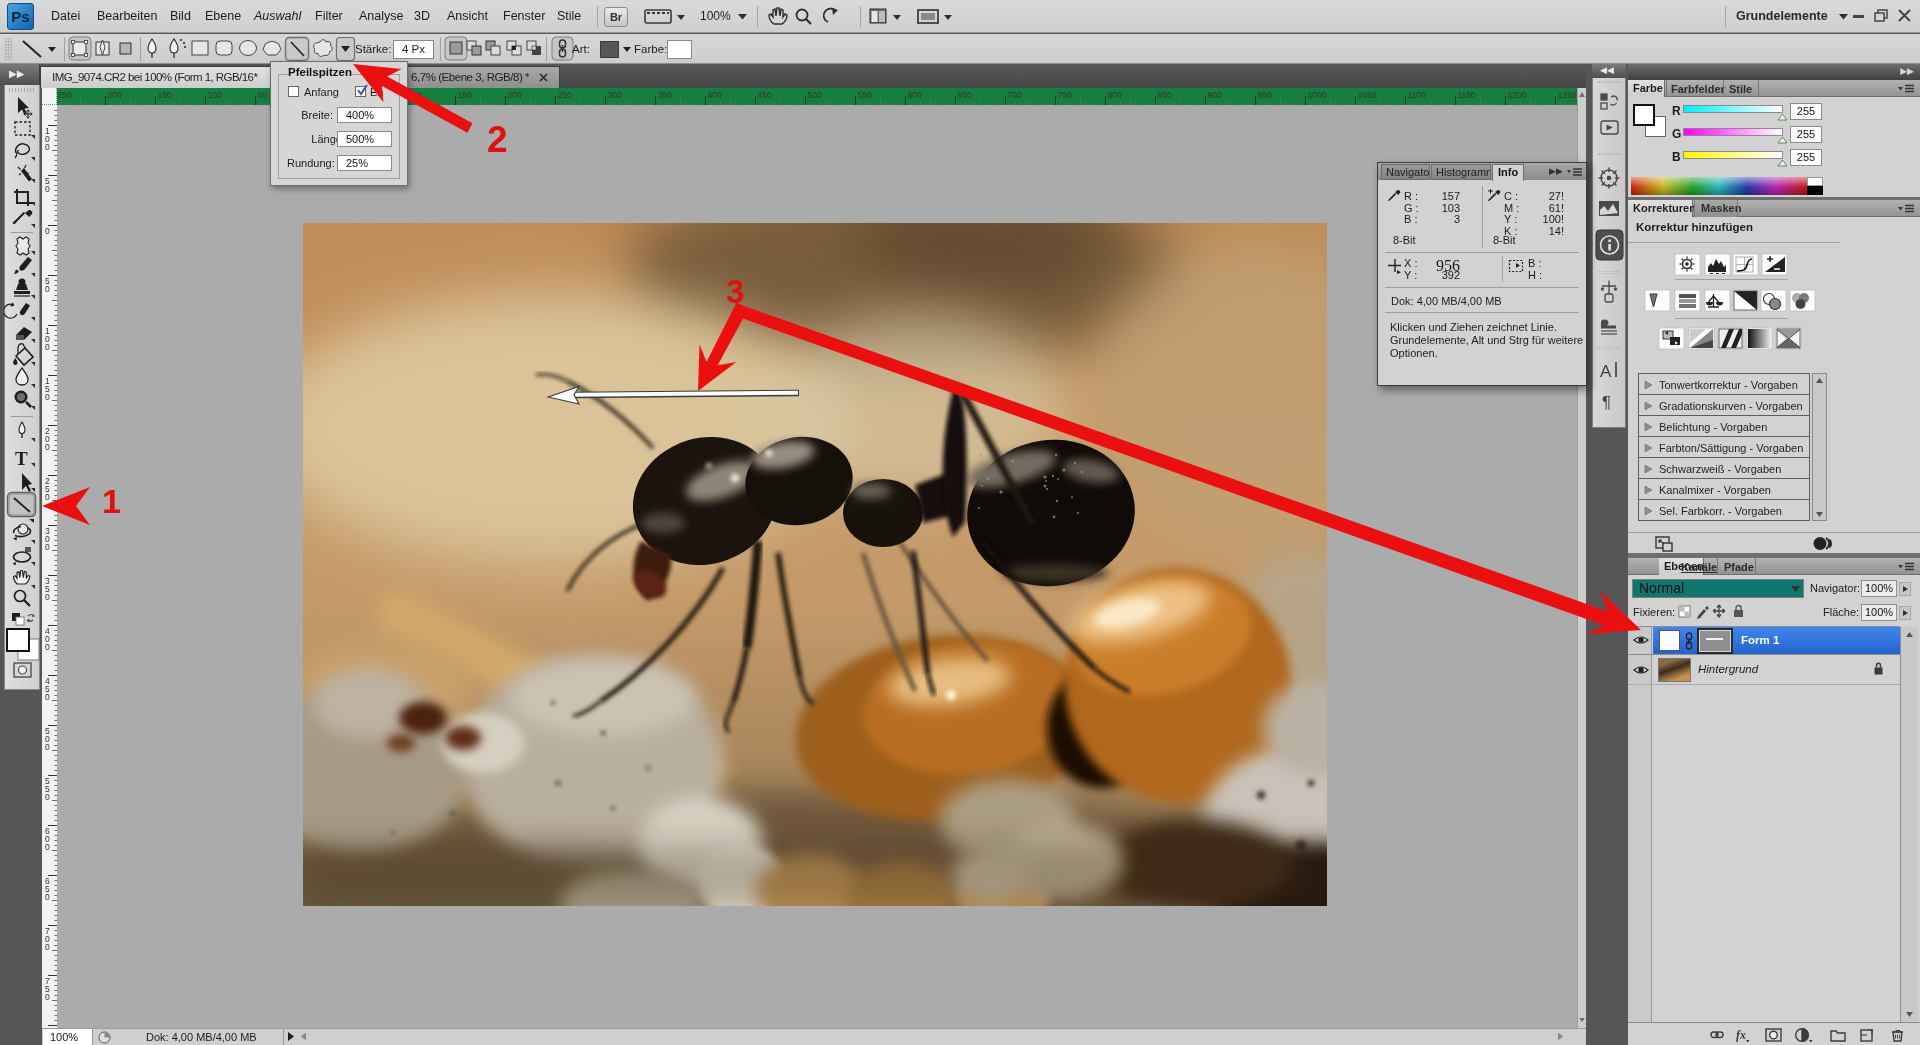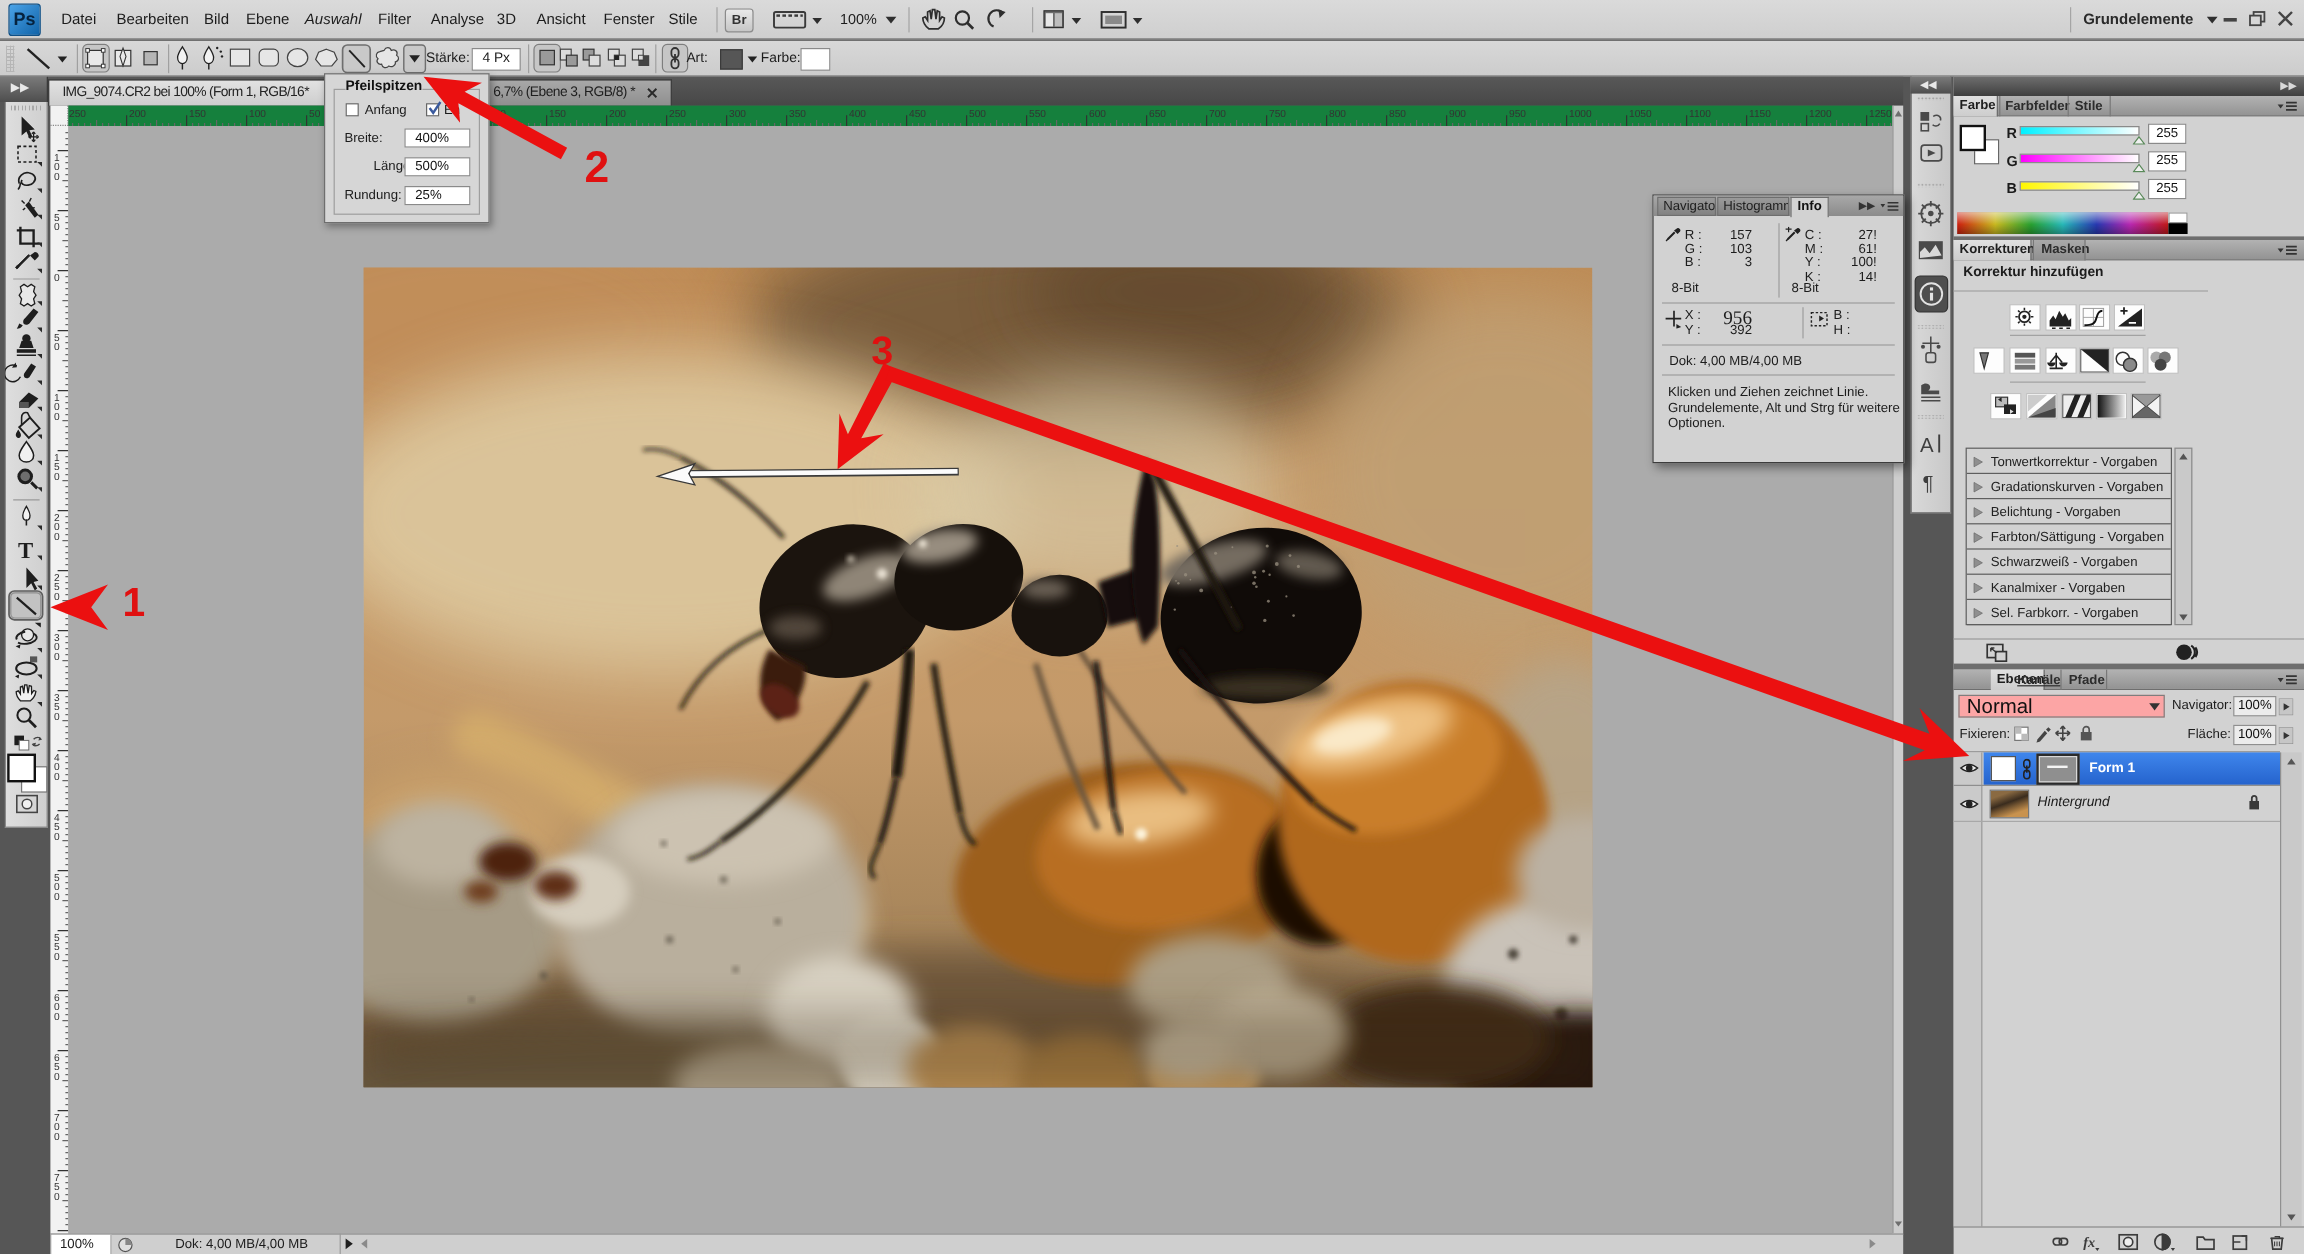--- a/index.html
+++ b/index.html
@@ -1052,21 +1052,21 @@
 <div class="a" style="left:1628px;top:558px;width:292px;height:17px;background:linear-gradient(#b2b2b2,#939393);border-bottom:1px solid #6e6e6e;"></div>
 <div class="a" style="left:1628px;top:558px;width:45px;height:17px;background:linear-gradient(#e0e0e0,#cdcdcd);border-right:1px solid #6e6e6e;font-size:11px;font-weight:bold;color:#1e1e1e;line-height:16px;padding-left:5px;margin-left:31px;">Ebenen</div>
 <div class="tx" style="left:1681px;top:561px;font-size:11px;font-weight:bold;color:#2c2c2c;text-decoration:underline;">Kanäle</div>
 <div class="a" style="left:1717px;top:558px;width:1px;height:17px;background:#787878;"></div>
 <div class="tx" style="left:1724px;top:561px;font-size:11px;font-weight:bold;color:#2c2c2c;">Pfade</div>
 <div class="a" style="left:1755px;top:558px;width:1px;height:17px;background:#787878;"></div>
 <svg class="a" style="left:1897px;top:562px;" width="18" height="10">
     <path d="M1 3 l5 0 -2.5 3.5 z" fill="#333"></path>
     <path d="M8 1.5 h9 M8 4.5 h9 M8 7.5 h9" stroke="#333" stroke-width="1.4"></path>
   </svg>
-<div class="a" style="left:1632px;top:579px;width:172px;height:19px;background:#fca5a5;border:1px solid #7e7e7e;font-size:17px;color:#111;line-height:17px;padding-left:6px;">Normal</div>
+<div class="a" style="left:1632px;top:579px;width:172px;height:19px;background:#0f766e;border:1px solid #7e7e7e;font-size:14px;color:#111;line-height:17px;padding-left:6px;">Normal</div>
 <svg class="a" style="left:1790px;top:585px;" width="12" height="8">
     <path d="M1 1 l9 0 -4.5 6 z" fill="#333"></path>
   </svg>
 <div class="tx" style="left:1810px;top:582px;font-size:11px;">Navigator:</div>
 <div class="a" style="left:1861px;top:580px;width:36px;height:17px;background:#ececec;border:1px solid #8f8f8f;font-size:11px;color:#111;text-align:center;line-height:15px;">100%</div>
 <svg class="a" style="left:1899px;top:582px;" width="12" height="14">
     <rect x="0" y="0" width="12" height="14" fill="#c6c6c6" stroke="#8f8f8f"></rect>
     <path d="M4 4 l5 3 -5 3 z" fill="#333"></path>
   </svg>
 <div class="tx" style="left:1633px;top:606px;font-size:11px;">Fixieren:</div>
@@ -1368,21 +1368,21 @@
 <div class="a" style="left:270px;top:61px;width:138px;height:125px;background:#d6d6d6;border:1px solid #6e6e6e;box-shadow:2px 3px 6px rgba(0,0,0,0.35);z-index:30;"></div>
 <div class="a" style="left:278px;top:74px;width:122px;height:105px;border:1px solid #9e9e9e;z-index:30;"></div>
 <div class="a" style="left:288px;top:66px;width:64px;height:14px;background:#d6d6d6;font-size:11.5px;font-weight:bold;color:#111;z-index:30;">Pfeilspitzen</div>
 <div class="a" style="left:288px;top:86px;width:11px;height:11px;background:#fff;border:1px solid #666;z-index:30;"></div>
 <div class="tx" style="left:304px;top:86px;font-size:11px;z-index:30;">Anfang</div>
 <div class="a" style="left:355px;top:86px;width:11px;height:11px;background:#fff;border:1px solid #666;z-index:30;"></div>
 <svg class="a" style="left:356px;top:84px;z-index:30;" width="13" height="13">
     <path d="M2 6 l3 4 6-9" stroke="#3a5a9e" stroke-width="2" fill="none"></path>
   </svg>
 <div class="tx" style="left:370px;top:86px;font-size:11px;z-index:30;">En</div>
-<div class="tx" style="left:287px;top:109px;width:46px;font-size:11px;z-index:30;">Breite:</div>
+<div class="tx" style="left:287px;top:109px;width:46px;text-align:right;font-size:11px;z-index:30;">Breite:</div>
 <div class="a" style="left:337px;top:107px;width:55px;height:16px;background:#fff;border:1px solid #8a8a8a;font-size:11px;color:#111;line-height:14px;padding-left:8px;z-index:30;">400%</div>
 <div class="tx" style="left:299px;top:133px;width:46px;text-align:right;font-size:11px;z-index:30;">Länge:</div>
 <div class="a" style="left:337px;top:131px;width:55px;height:16px;background:#fff;border:1px solid #8a8a8a;font-size:11px;color:#111;line-height:14px;padding-left:8px;z-index:30;">500%</div>
 <div class="tx" style="left:287px;top:157px;width:46px;text-align:right;font-size:11px;z-index:30;">Rundung:</div>
 <div class="a" style="left:337px;top:155px;width:55px;height:16px;background:#fff;border:1px solid #8a8a8a;font-size:11px;color:#111;line-height:14px;padding-left:8px;z-index:30;">25%</div>
 <svg class="a" style="left:0;top:0;z-index:50;pointer-events:none;" width="1920" height="1045" viewBox="0 0 1920 1045">
 <g fill="#eb1010">
 <polygon points="42,506 90,487 76,506 90,525"></polygon>
 <polygon points="353,64 401.6,68.9 387.2,76.5 472.6,123.2 467.4,132.8 382,86.1 383.4,102.3"></polygon>
 <polygon points="698,391 699.5,344.5 706.6,361.8 736.5,302.5 748.5,308.5 717.7,365.3 736.3,361.9"></polygon>

